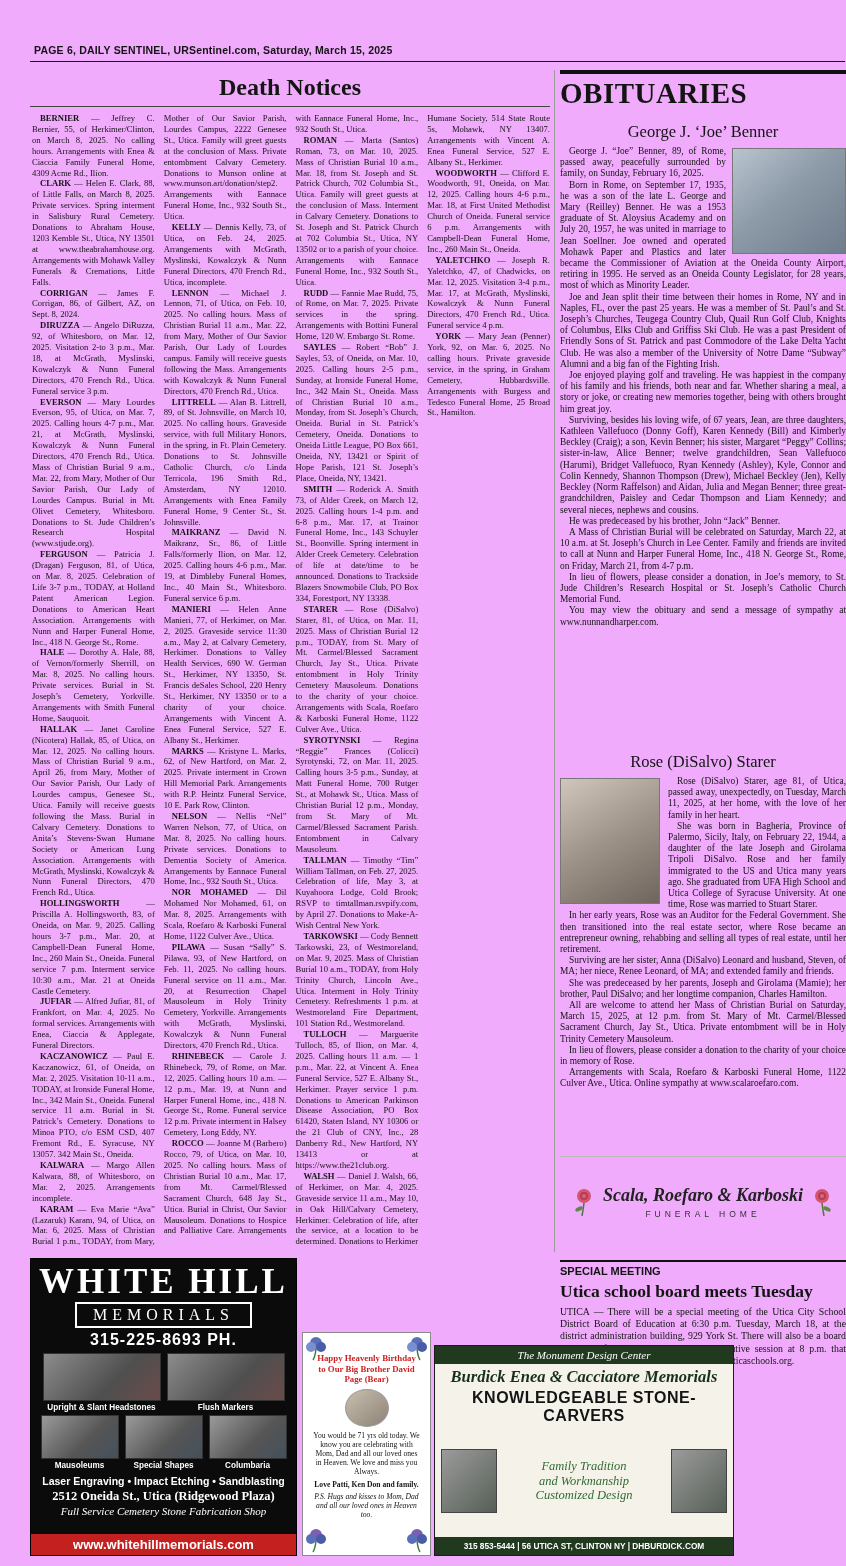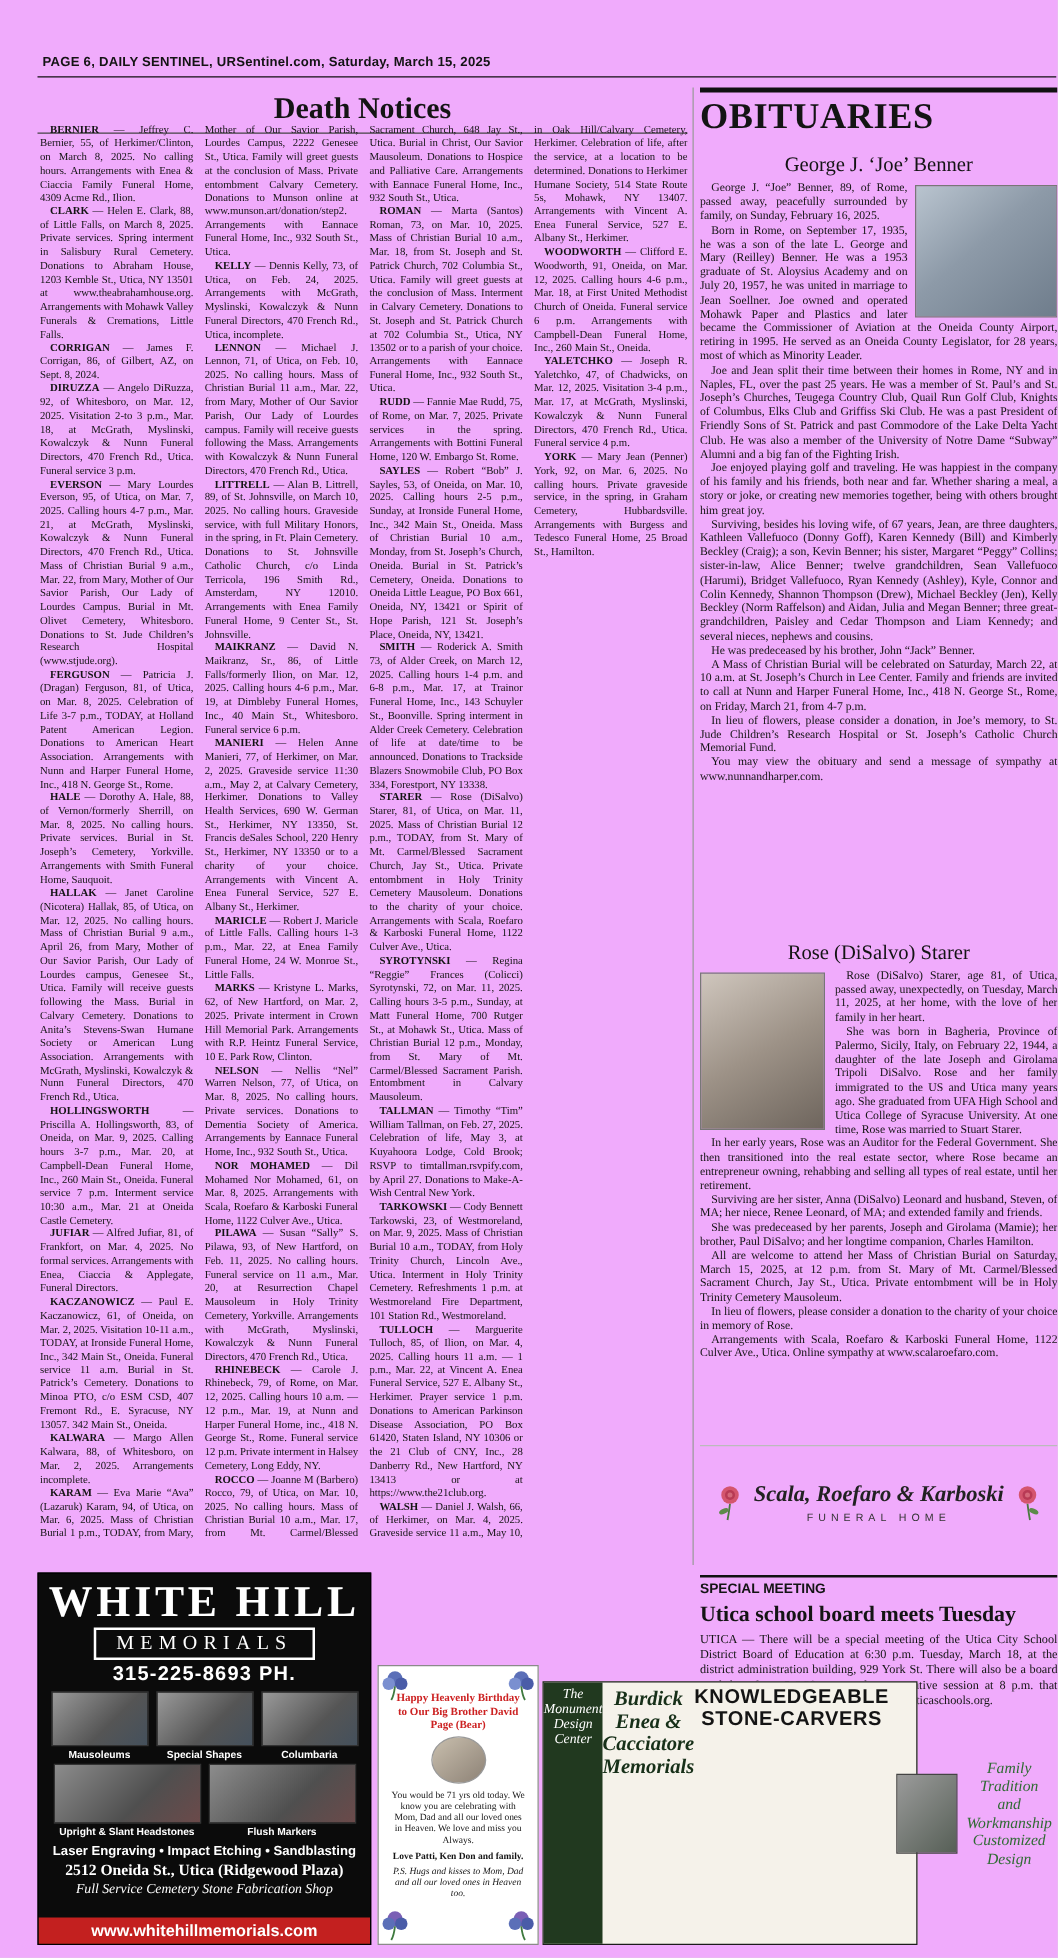--- a/index.html
+++ b/index.html
@@ -7,21 +7,21 @@
   .page { position:relative; width:846px; height:1566px; background:#f0abfc; margin:0 auto; overflow:hidden; color:#141414; }
 
   
   .page-header { position:absolute; left:34px; top:44px; width:780px; font-family:"Liberation Sans", sans-serif; font-weight:bold; font-size:10.5px; letter-spacing:.2px; }
   .header-rule { position:absolute; left:30px; top:61px; width:815px; border-top:1.5px solid #111; }
   .v-divider { position:absolute; left:554px; top:70px; height:1182px; border-left:1px solid #9a9a9a; }
 
   
   .dn-title { position:absolute; left:30px; top:74px; width:520px; text-align:center; font-size:24px; font-weight:bold; }
   .dn-rule { position:absolute; left:30px; top:106px; width:520px; border-top:1px solid #444; }
-  .dn-clip { position:absolute; left:32px; top:98px; width:518px; height:1139px; overflow:hidden; }
+  .dn-clip { position:absolute; left:32px; top:113px; width:518px; height:1139px; overflow:hidden; }
   .dn-columns { height:1139px; column-count:4; column-gap:9px; column-fill:auto; font-size:8.6px; line-height:10.9px; text-align:justify; hyphens:auto; }
   .dn-entry { text-indent:8px; }
   .dn-name { font-weight:bold; }
 
   
   .obit-col { position:absolute; left:560px; top:70px; width:286px; }
   .obit-title { border-top:4px solid #111; padding-top:3px; font-size:29px; font-weight:bold; letter-spacing:.5px; }
   .obit-head { text-align:center; font-size:16.5px; margin-top:12px; }
   .obit-body { overflow:hidden; margin-top:4px; font-size:9.4px; line-height:11.2px; text-align:justify; hyphens:auto; }
   .obit-body p { text-indent:9px; }
@@ -60,21 +60,21 @@
 
   
   .bd { position:absolute; left:302px; top:1332px; width:129px; height:224px; background:#fff; border:1px solid #8a8a8a; text-align:center; padding:20px 10px 4px; font-size:7.6px; line-height:9.2px; }
   .bd-head { color:#c22; font-weight:bold; font-size:8.8px; line-height:10.5px; }
   .bd-photo { width:44px; height:38px; border-radius:50%; margin:4px auto; background:linear-gradient(140deg,#c9bfae,#8d8276); border:1px solid #999; }
   .bd-sign { font-weight:bold; margin-top:3px; }
   .bd-ps { font-style:italic; margin-top:3px; }
   .bd-flower { position:absolute; }
 
   
-  .bu { position:absolute; left:434px; top:1345px; width:300px; height:211px; background:#f5f2ea; border:1.5px solid #1c1c1c; display:flex; flex-direction:row; text-align:center; }
+  .bu { position:absolute; left:434px; top:1345px; width:300px; height:211px; background:#f5f2ea; border:1.5px solid #1c1c1c; display:flex; flex-direction:column; text-align:center; }
   .bu-banner { background:#21391f; color:#fff; font-style:italic; font-size:11px; padding:3px 0; }
   .bu-name { font-style:italic; font-weight:bold; font-size:16.5px; line-height:18px; color:#173019; margin-top:4px; }
   .bu-carvers { font-family:"Liberation Sans", sans-serif; font-weight:bold; font-size:16px; letter-spacing:.5px; margin-top:3px; }
   .bu-mid { display:flex; justify-content:space-between; align-items:center; padding:2px 6px; flex:1; }
   .bu-photo { width:56px; height:64px; background:linear-gradient(135deg,#9b9b9b,#565f56); border:1px solid #444; }
   .bu-script { font-style:italic; color:#2f6b33; font-size:12.5px; line-height:14.5px; }
   .bu-footer { background:#21391f; color:#fff; font-family:"Liberation Sans", sans-serif; font-weight:bold; font-size:8.3px; padding:4px 0; }
 
   
   .ca { position:absolute; left:688px; top:1398px; width:157px; height:158px; background:#fff; border:1.5px solid #1c1c1c; display:flex; flex-direction:column; text-align:center; }
@@ -111,21 +111,20 @@
         <p class="dn-entry"><b class="dn-name">HOLLINGSWORTH</b> <span>— Priscilla A. Hollingsworth, 83, of Oneida, on Mar. 9, 2025. Calling hours 3-7 p.m., Mar. 20, at Campbell-Dean Funeral Home, Inc., 260 Main St., Oneida. Funeral service 7 p.m. Interment service 10:30 a.m., Mar. 21 at Oneida Castle Cemetery.</span></p>
         <p class="dn-entry"><b class="dn-name">JUFIAR</b> <span>— Alfred Jufiar, 81, of Frankfort, on Mar. 4, 2025. No formal services. Arrangements with Enea, Ciaccia &amp; Applegate, Funeral Directors.</span></p>
         <p class="dn-entry"><b class="dn-name">KACZANOWICZ</b> <span>— Paul E. Kaczanowicz, 61, of Oneida, on Mar. 2, 2025. Visitation 10-11 a.m., TODAY, at Ironside Funeral Home, Inc., 342 Main St., Oneida. Funeral service 11 a.m. Burial in St. Patrick’s Cemetery. Donations to Minoa PTO, c/o ESM CSD, 407 Fremont Rd., E. Syracuse, NY 13057. 342 Main St., Oneida.</span></p>
         <p class="dn-entry"><b class="dn-name">KALWARA</b> <span>— Margo Allen Kalwara, 88, of Whitesboro, on Mar. 2, 2025. Arrangements incomplete.</span></p>
         <p class="dn-entry"><b class="dn-name">KARAM</b> <span>— Eva Marie “Ava” (Lazaruk) Karam, 94, of Utica, on Mar. 6, 2025. Mass of Christian Burial 1 p.m., TODAY, from Mary, Mother of Our Savior Parish, Lourdes Campus, 2222 Genesee St., Utica. Family will greet guests at the conclusion of Mass. Private entombment Calvary Cemetery. Donations to Munson online at www.munson.art/donation/step2. Arrangements with Eannace Funeral Home, Inc., 932 South St., Utica.</span></p>
         <p class="dn-entry"><b class="dn-name">KELLY</b> <span>— Dennis Kelly, 73, of Utica, on Feb. 24, 2025. Arrangements with McGrath, Myslinski, Kowalczyk &amp; Nunn Funeral Directors, 470 French Rd., Utica, incomplete.</span></p>
         <p class="dn-entry"><b class="dn-name">LENNON</b> <span>— Michael J. Lennon, 71, of Utica, on Feb. 10, 2025. No calling hours. Mass of Christian Burial 11 a.m., Mar. 22, from Mary, Mother of Our Savior Parish, Our Lady of Lourdes campus. Family will receive guests following the Mass. Arrangements with Kowalczyk &amp; Nunn Funeral Directors, 470 French Rd., Utica.</span></p>
         <p class="dn-entry"><b class="dn-name">LITTRELL</b> <span>— Alan B. Littrell, 89, of St. Johnsville, on March 10, 2025. No calling hours. Graveside service, with full Military Honors, in the spring, in Ft. Plain Cemetery. Donations to St. Johnsville Catholic Church, c/o Linda Terricola, 196 Smith Rd., Amsterdam, NY 12010. Arrangements with Enea Family Funeral Home, 9 Center St., St. Johnsville.</span></p>
         <p class="dn-entry"><b class="dn-name">MAIKRANZ</b> <span>— David N. Maikranz, Sr., 86, of Little Falls/formerly Ilion, on Mar. 12, 2025. Calling hours 4-6 p.m., Mar. 19, at Dimbleby Funeral Homes, Inc., 40 Main St., Whitesboro. Funeral service 6 p.m.</span></p>
         <p class="dn-entry"><b class="dn-name">MANIERI</b> <span>— Helen Anne Manieri, 77, of Herkimer, on Mar. 2, 2025. Graveside service 11:30 a.m., May 2, at Calvary Cemetery, Herkimer. Donations to Valley Health Services, 690 W. German St., Herkimer, NY 13350, St. Francis deSales School, 220 Henry St., Herkimer, NY 13350 or to a charity of your choice. Arrangements with Vincent A. Enea Funeral Service, 527 E. Albany St., Herkimer.</span></p>
-        <p class="dn-entry"><b class="dn-name">MARICLE</b> <span>— Robert J. Maricle of Little Falls. Calling hours 1-3 p.m., Mar. 22, at Enea Family Funeral Home, 24 W. Monroe St., Little Falls.</span></p>
         <p class="dn-entry"><b class="dn-name">MARKS</b> <span>— Kristyne L. Marks, 62, of New Hartford, on Mar. 2, 2025. Private interment in Crown Hill Memorial Park. Arrangements with R.P. Heintz Funeral Service, 10 E. Park Row, Clinton.</span></p>
         <p class="dn-entry"><b class="dn-name">NELSON</b> <span>— Nellis “Nel” Warren Nelson, 77, of Utica, on Mar. 8, 2025. No calling hours. Private services. Donations to Dementia Society of America. Arrangements by Eannace Funeral Home, Inc., 932 South St., Utica.</span></p>
         <p class="dn-entry"><b class="dn-name">NOR MOHAMED</b> <span>— Dil Mohamed Nor Mohamed, 61, on Mar. 8, 2025. Arrangements with Scala, Roefaro &amp; Karboski Funeral Home, 1122 Culver Ave., Utica.</span></p>
         <p class="dn-entry"><b class="dn-name">PILAWA</b> <span>— Susan “Sally” S. Pilawa, 93, of New Hartford, on Feb. 11, 2025. No calling hours. Funeral service on 11 a.m., Mar. 20, at Resurrection Chapel Mausoleum in Holy Trinity Cemetery, Yorkville. Arrangements with McGrath, Myslinski, Kowalczyk &amp; Nunn Funeral Directors, 470 French Rd., Utica.</span></p>
         <p class="dn-entry"><b class="dn-name">RHINEBECK</b> <span>— Carole J. Rhinebeck, 79, of Rome, on Mar. 12, 2025. Calling hours 10 a.m. — 12 p.m., Mar. 19, at Nunn and Harper Funeral Home, inc., 418 N. George St., Rome. Funeral service 12 p.m. Private interment in Halsey Cemetery, Long Eddy, NY.</span></p>
         <p class="dn-entry"><b class="dn-name">ROCCO</b> <span>— Joanne M (Barbero) Rocco, 79, of Utica, on Mar. 10, 2025. No calling hours. Mass of Christian Burial 10 a.m., Mar. 17, from Mt. Carmel/Blessed Sacrament Church, 648 Jay St., Utica. Burial in Christ, Our Savior Mausoleum. Donations to Hospice and Palliative Care. Arrangements with Eannace Funeral Home, Inc., 932 South St., Utica.</span></p>
         <p class="dn-entry"><b class="dn-name">ROMAN</b> <span>— Marta (Santos) Roman, 73, on Mar. 10, 2025. Mass of Christian Burial 10 a.m., Mar. 18, from St. Joseph and St. Patrick Church, 702 Columbia St., Utica. Family will greet guests at the conclusion of Mass. Interment in Calvary Cemetery. Donations to St. Joseph and St. Patrick Church at 702 Columbia St., Utica, NY 13502 or to a parish of your choice. Arrangements with Eannace Funeral Home, Inc., 932 South St., Utica.</span></p>
         <p class="dn-entry"><b class="dn-name">RUDD</b> <span>— Fannie Mae Rudd, 75, of Rome, on Mar. 7, 2025. Private services in the spring. Arrangements with Bottini Funeral Home, 120 W. Embargo St. Rome.</span></p>
         <p class="dn-entry"><b class="dn-name">SAYLES</b> <span>— Robert “Bob” J. Sayles, 53, of Oneida, on Mar. 10, 2025. Calling hours 2-5 p.m., Sunday, at Ironside Funeral Home, Inc., 342 Main St., Oneida. Mass of Christian Burial 10 a.m., Monday, from St. Joseph’s Church, Oneida. Burial in St. Patrick’s Cemetery, Oneida. Donations to Oneida Little League, PO Box 661, Oneida, NY, 13421 or Spirit of Hope Parish, 121 St. Joseph’s Place, Oneida, NY, 13421.</span></p>
         <p class="dn-entry"><b class="dn-name">SMITH</b> <span>— Roderick A. Smith 73, of Alder Creek, on March 12, 2025. Calling hours 1-4 p.m. and 6-8 p.m., Mar. 17, at Trainor Funeral Home, Inc., 143 Schuyler St., Boonville. Spring interment in Alder Creek Cemetery. Celebration of life at date/time to be announced. Donations to Trackside Blazers Snowmobile Club, PO Box 334, Forestport, NY 13338.</span></p>
@@ -205,41 +204,41 @@
     </div>
   </div>
 
   <div class="wh">
     <div class="wh-title">WHITE HILL</div>
     <div class="wh-sub">MEMORIALS</div>
     <div class="wh-phone">315-225-8693 PH.</div>
     <div class="wh-row">
 
     <div class="wh-cell">
+        <div class="wh-photo"></div>
+        <div class="wh-caption">Upright &amp; Slant Headstones</div>
+      </div>
+        <div class="wh-cell">
+        <div class="wh-photo"></div>
+        <div class="wh-caption">Flush Markers</div>
+      </div>
+      </div>
+    <div class="wh-row">
+
+    <div class="wh-cell">
         <div class="wh-photo wh-photo-sm"></div>
         <div class="wh-caption">Mausoleums</div>
       </div>
         <div class="wh-cell">
         <div class="wh-photo wh-photo-sm"></div>
         <div class="wh-caption">Special Shapes</div>
       </div>
         <div class="wh-cell">
         <div class="wh-photo wh-photo-sm"></div>
         <div class="wh-caption">Columbaria</div>
-      </div>
-      </div>
-    <div class="wh-row">
-
-    <div class="wh-cell">
-        <div class="wh-photo"></div>
-        <div class="wh-caption">Upright &amp; Slant Headstones</div>
-      </div>
-        <div class="wh-cell">
-        <div class="wh-photo"></div>
-        <div class="wh-caption">Flush Markers</div>
       </div>
       </div>
     <div class="wh-services">Laser Engraving • Impact Etching • Sandblasting</div>
     <div class="wh-address">2512 Oneida St., Utica (Ridgewood Plaza)</div>
     <div class="wh-tagline">Full Service Cemetery Stone Fabrication Shop</div>
     <div class="wh-web">www.whitehillmemorials.com</div>
   </div>
 
   <div class="bd">
     <svg class="bd-flower" style="left:2px;top:2px" width="22" height="26" viewBox="0 0 22 26">

